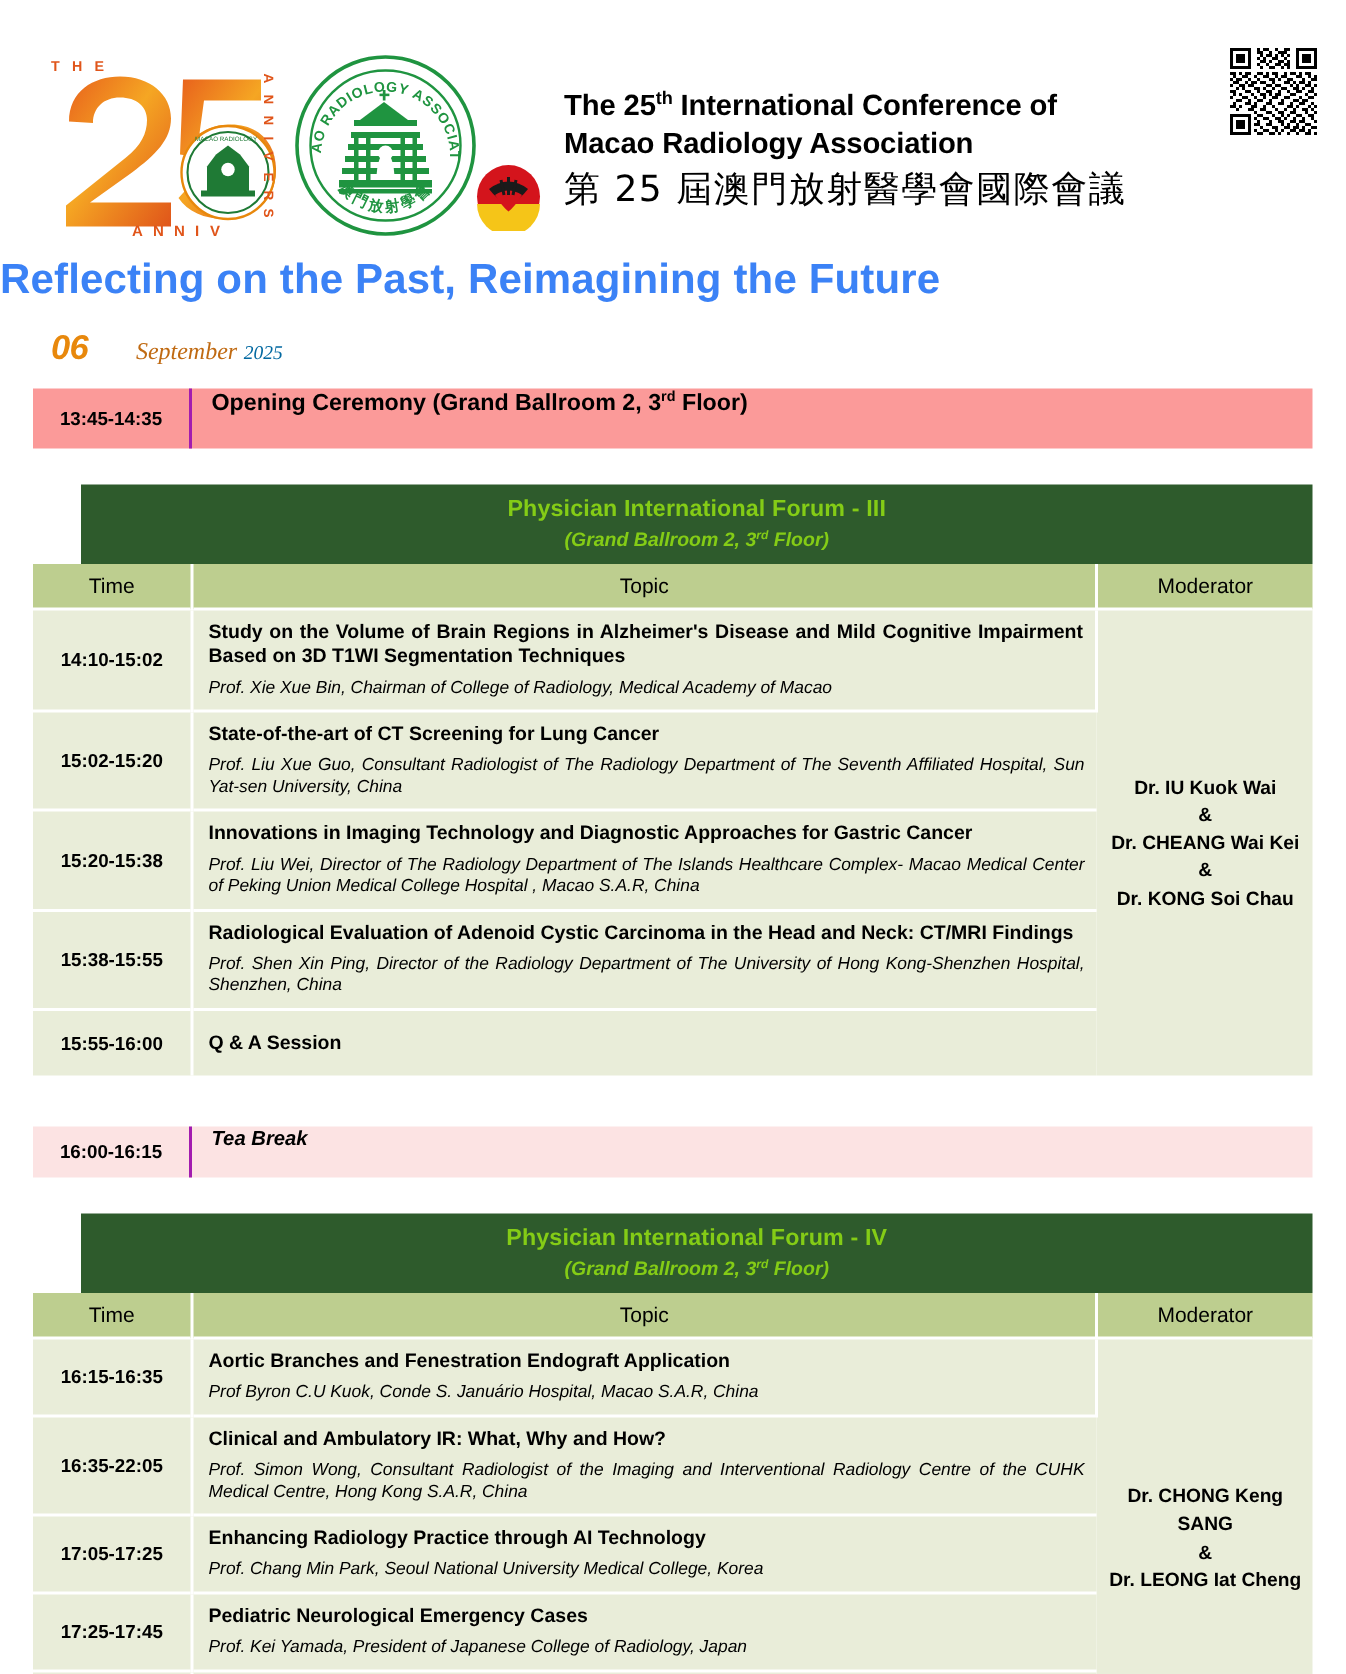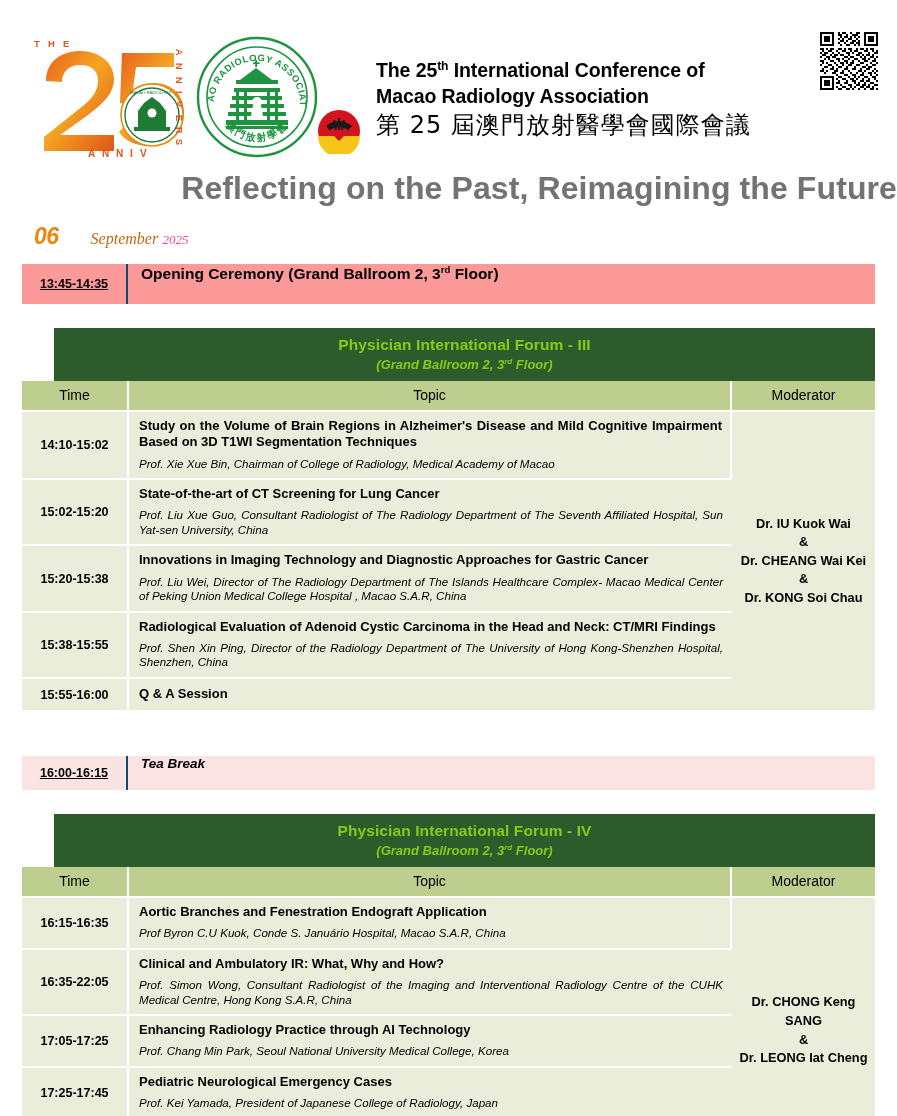--- a/index.html
+++ b/index.html
@@ -43,75 +43,74 @@
     font-size: 24px; font-weight: normal; line-height: 1.2;
     margin-top: 2px; letter-spacing: 1px;
     font-family: "DejaVu Sans", sans-serif;
   }
   .qr {
     position: absolute; right: 19px; top: 32px;
     width: 58px; height: 58px;
   }
 
   .tagline {
-    text-align: right;
-    font-size: 32px;
+    text-align: left;
+    font-size: 28px;
     font-weight: bold;
-    color: #737373;
+    color: #3b82f6;
     margin-top: 10px;
     letter-spacing: 0.1px;
   }
 
   .datebar { margin: 16px 0 0 34px; }
   .datebar .d-num {
     font-size: 23px; font-weight: bold; font-style: italic;
     color: #e8880c; letter-spacing: -0.5px;
   }
   .datebar .d-mon {
     font-size: 16px; font-style: italic; color: #c06a12;
     font-family: "Liberation Serif", serif;
     padding-left: 32px;
   }
   .datebar .d-yr {
-    font-size: 13px; font-style: italic; color: #ec4899;
+    font-size: 13px; font-style: italic; color: #0369a1;
     font-family: "Liberation Serif", serif;
   }
 
   
   .band {
     margin: 0 22px;
     display: flex;
     align-items: stretch;
   }
   .band.pink-strong { background: #fb9a99; }
   .band.pink-light  { background: #fce3e3; }
 
   .band .bt {
     width: 106px;
     flex: 0 0 106px;
     font-size: 12.5px;
     font-weight: bold;
     display: flex; align-items: center; justify-content: center;
-    border-right: 2px solid #0c4a6e;
+    border-right: 2px solid #a21caf;
     padding: 10px 2px;
-    text-decoration: underline;
   }
   .band .bx {
     flex: 1 1 auto;
     display: flex; align-items: flex-start;
     padding-left: 13px;
     font-size: 15px;
     font-weight: bold;
   }
   .band.pink-strong .bx { font-size: 15.5px; }
   .band.pink-light .bx { font-style: italic; font-size: 13.5px; }
   .band .bx sup { font-size: 0.62em; vertical-align: super; }
 
   .h-open  { height: 40px; margin-top: 14px; }
-  .h-tea   { height: 34px; margin-top: 16px; }
+  .h-tea   { height: 34px; margin-top: 4px; }
 
   
   .session { margin: 0 22px; }
 
   .sess-head {
     background: #2e5b2c;
     color: #84cc16;
     text-align: center;
     padding: 8px 0 9px 0;
     margin-left: 32px;
@@ -560,21 +559,21 @@
           </td>
         </tr>
         <tr>
           <td class="time">15:38-15:55</td>
           <td class="topic">
             <div class="tt">Radiological Evaluation of Adenoid Cystic Carcinoma in the Head and Neck: CT/MRI Findings</div>
             <div class="sp">Prof. Shen Xin Ping, Director of the Radiology Department of The University of Hong Kong-Shenzhen Hospital, Shenzhen, China</div>
           </td>
         </tr>
         <tr>
-          <td class="time" style="height:32px">15:55-16:00</td>
+          <td class="time" style="height:44px">15:55-16:00</td>
           <td class="topic">
             <div class="tt nojust">Q &amp; A Session</div>
           </td>
         </tr>
       </tbody>
     </table>
   </div>
 
   <div class="gap-30"></div>
 

